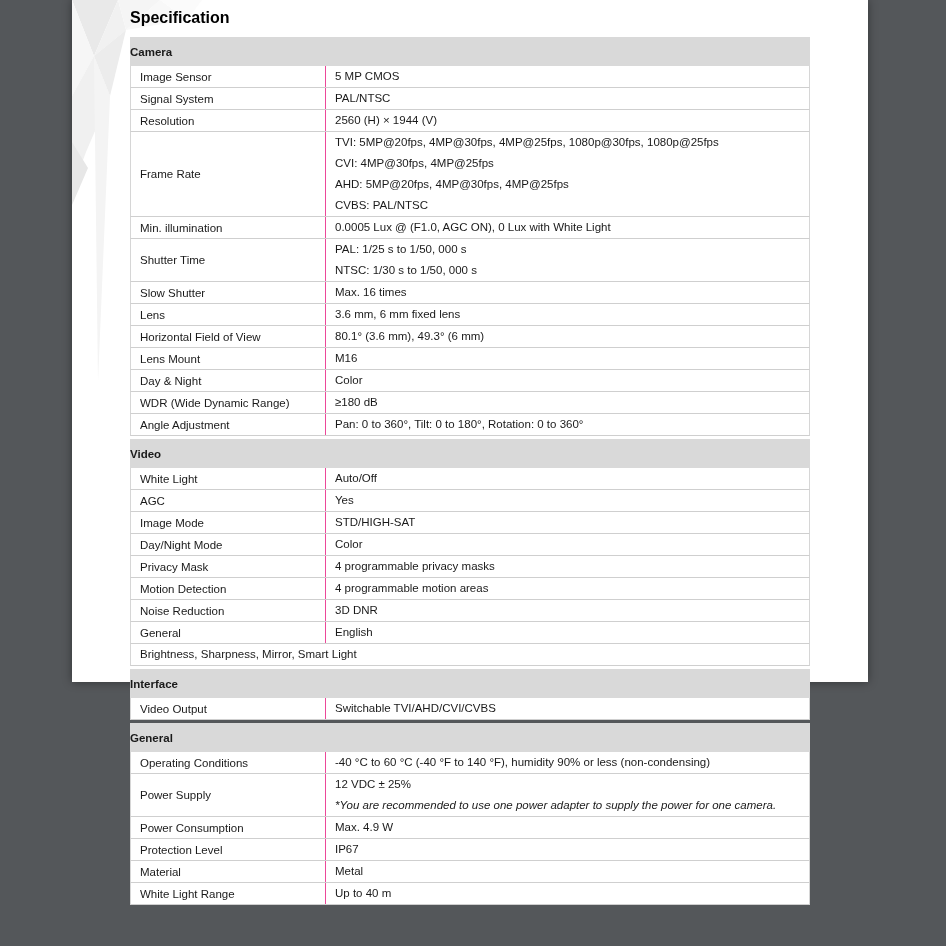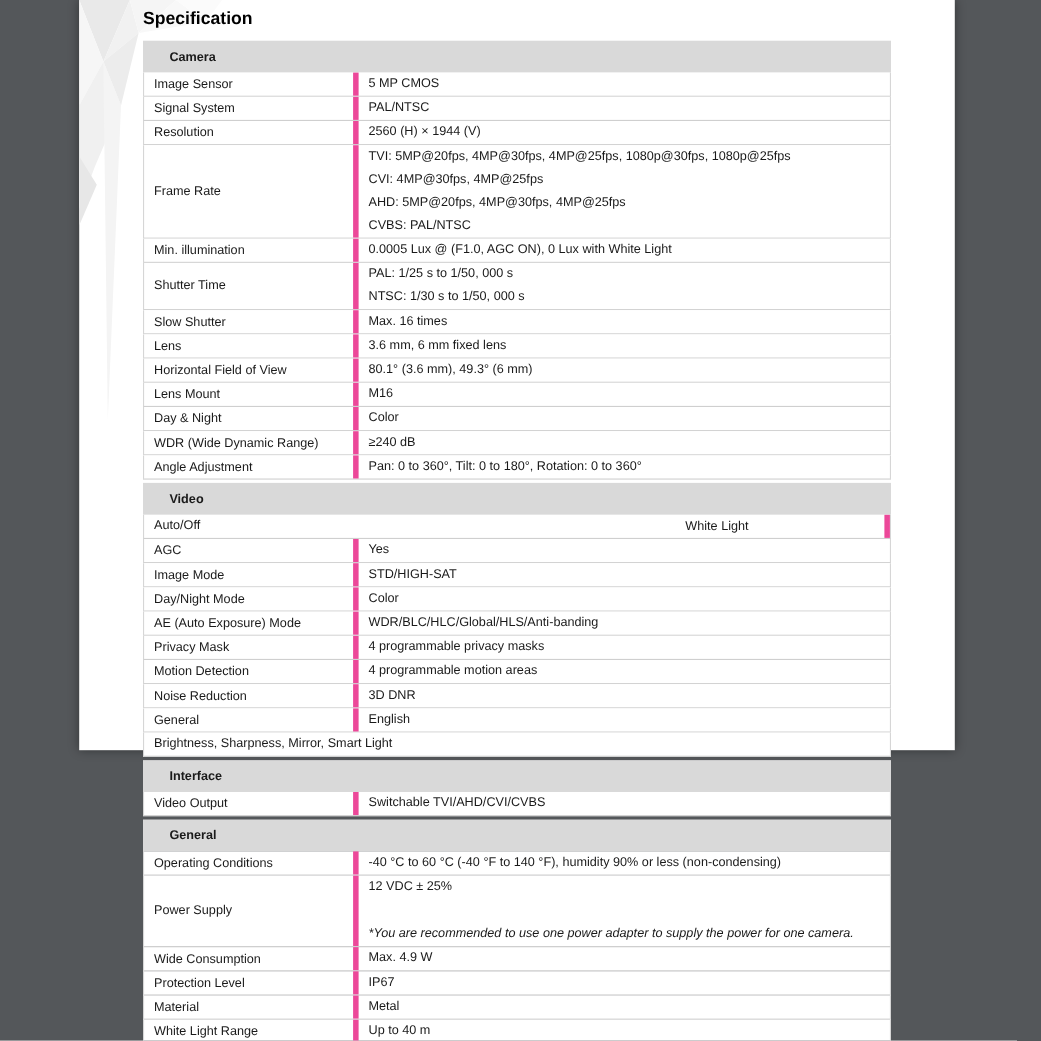--- a/index.html
+++ b/index.html
@@ -37,21 +37,21 @@
   }
   .spec-table {
     width: 680px;
   }
   .section-header {
     height: 29px;
     margin-top: 3px;
     background: #d9d9d9;
     display: flex;
     align-items: center;
-    padding-left: 24px;
+    padding-left: 0;
     font-size: 11.5px;
     font-weight: bold;
     color: #1a1a1a;
   }
   .section-header.first { margin-top: 0; }
   .row {
     display: flex;
     background: #ffffff;
     border-bottom: 1px solid #cfcfcf;
     border-left: 1px solid #d6d6d6;
@@ -62,28 +62,28 @@
     flex-direction: column;
     justify-content: center;
     min-height: 21px;
     padding-left: 9px;
     font-size: 11.5px;
     color: #1a1a1a;
   }
   .cell.label {
     flex: none;
     width: 195px;
-    border-right: 5px solid #ec4899;
+    border-right: 1px solid #ec4899;
   }
   .cell.value { flex: 1; }
   .value-line {
     line-height: 21px;
     white-space: nowrap;
   }
-  .value-line.italic { font-style: italic; margin-top: 22px; }
+  .value-line.italic { font-style: italic; }
 </style>
 </head>
 <body>
 
 <div class="viewer">
   <div class="page">
 
     <svg class="watermark" width="220" height="400" viewBox="0 0 220 400">
       <polygon points="0,0 46,0 22,56" fill="#e9e9e9"></polygon>
       <polygon points="46,0 22,56 54,30" fill="#f1f1f1"></polygon>
@@ -181,40 +181,40 @@
   <div class="row">
     <div class="cell label">Day &amp; Night</div>
     <div class="cell value">
               <div class="value-line">Color</div>
             </div>
   </div>
 
   <div class="row">
     <div class="cell label">WDR (Wide Dynamic Range)</div>
     <div class="cell value">
-              <div class="value-line">≥240 dB</div>
+              <div class="value-line">≥180 dB</div>
             </div>
   </div>
 
   <div class="row">
     <div class="cell label">Angle Adjustment</div>
     <div class="cell value">
               <div class="value-line">Pan: 0 to 360°, Tilt: 0 to 180°, Rotation: 0 to 360°</div>
             </div>
   </div>
 
   <div class="section-header">
     <span>Video</span>
   </div>
 
   <div class="row">
+    <div class="cell label">White Light</div>
     <div class="cell value">
               <div class="value-line">Auto/Off</div>
             </div>
-    <div class="cell label">White Light</div>
   </div>
 
   <div class="row">
     <div class="cell label">AGC</div>
     <div class="cell value">
               <div class="value-line">Yes</div>
             </div>
   </div>
 
   <div class="row">
@@ -225,26 +225,20 @@
   </div>
 
   <div class="row">
     <div class="cell label">Day/Night Mode</div>
     <div class="cell value">
               <div class="value-line">Color</div>
             </div>
   </div>
 
 
-  <div class="row">
-    <div class="cell label">AE (Auto Exposure) Mode</div>
-    <div class="cell value">
-              <div class="value-line">WDR/BLC/HLC/Global/HLS/Anti-banding</div>
-            </div>
-  </div>
 
   <div class="row">
     <div class="cell label">Privacy Mask</div>
     <div class="cell value">
               <div class="value-line">4 programmable privacy masks</div>
             </div>
   </div>
 
   <div class="row">
     <div class="cell label">Motion Detection</div>
@@ -297,21 +291,21 @@
 
   <div class="row">
     <div class="cell label">Power Supply</div>
     <div class="cell value">
               <div class="value-line">12 VDC ± 25%</div>
               <div class="value-line italic">*You are recommended to use one power adapter to supply the power for one camera.</div>
             </div>
   </div>
 
   <div class="row">
-    <div class="cell label">Wide Consumption</div>
+    <div class="cell label">Power Consumption</div>
     <div class="cell value">
               <div class="value-line">Max. 4.9 W</div>
             </div>
   </div>
 
   <div class="row">
     <div class="cell label">Protection Level</div>
     <div class="cell value">
               <div class="value-line">IP67</div>
             </div>

